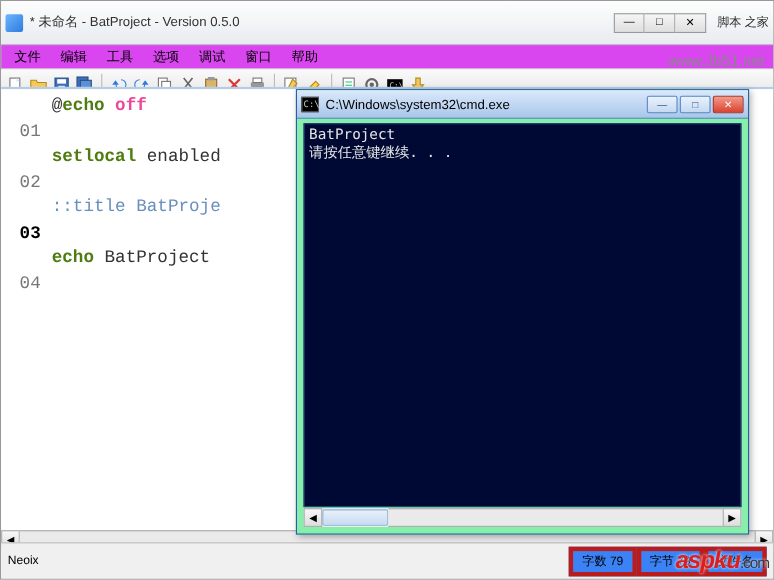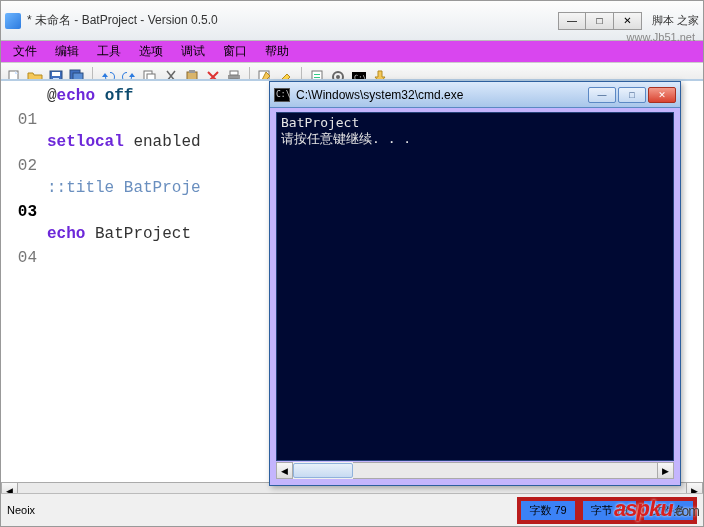--- a/index.html
+++ b/index.html
@@ -5,53 +5,53 @@
 * { box-sizing: border-box; margin: 0; padding: 0; }
 body { width: 704px; height: 527px; font-family: "Microsoft YaHei", sans-serif; font-size: 12px; background: #fff; position: relative; overflow: hidden; border: 1px solid #999; }
 
 .titlebar { height: 40px; background: linear-gradient(#fdfdfd,#e8ecf0); border-bottom: 1px solid #bbb; display: flex; align-items: center; padding: 0 4px; }
 .titlebar .ticon { width: 16px; height: 16px; background: linear-gradient(135deg,#6cb5ff,#2d7bdf); border-radius: 2px; margin-right: 6px; }
 .titlebar .title { flex: 1; color: #333; font-size: 12px; }
 .wbtns { display: flex; gap: 0; }
 .wbtn { width: 28px; height: 18px; background: linear-gradient(#f5f5f5,#dfdfdf); border: 1px solid #999; display: flex; align-items: center; justify-content: center; font-size: 10px; cursor: pointer; }
 .wbtn + .wbtn { border-left: 0; }
 .titlebar .brand { font-size: 11px; color: #333; margin-left: 10px; }
-.brandurl { position: absolute; right: 8px; top: 30px; font-size: 11px; color: #888; }
+.brandurl { position: absolute; right: 8px; top: 46px; font-size: 14px; color: #888; }
 
 .menubar { height: 22px; background: #d946ef; border-bottom: 1px solid #ccc; display: flex; align-items: center; padding: 0 4px; gap: 2px; }
 .menubar span { padding: 2px 8px; cursor: pointer; }
 
 .toolbar { height: 28px; background: linear-gradient(#fafafa,#e5e5e5); border-bottom: 1px solid #bbb; display: flex; align-items: center; padding: 0 4px; gap: 3px; }
 .tb { width: 18px; height: 18px; display: flex; align-items: center; justify-content: center; cursor: pointer; border-radius: 2px; }
 .tb svg { width: 16px; height: 16px; }
 .sep { width: 1px; height: 20px; background: #bbb; margin: 0 3px; }
 
 .editor { position: absolute; top: 78px; left: 0; right: 0; bottom: 26px; border-top: 2px solid #b5cde4; border-bottom: 1px solid #ccc; background: #fff; }
 .code { font-family: Consolas, "Courier New", monospace; font-size: 16px; line-height: 22px; padding: 4px 4px 4px 8px; white-space: pre; overflow: hidden; height: calc(100% - 17px); }
 .code .row { display: flex; }
 .code .ln { color: #777; width: 28px; text-align: right; margin-right: 10px; font-weight: normal; margin-top: 24px; }
 .code .ln.act { color: #000; font-weight: bold; }
-.code .kwblue { color: #6d28d9; font-weight: bold; }
-.code .kwgreen { color: #0c4a6e; font-weight: bold; }
+.code .kwblue { color: #4d7c0f; font-weight: bold; }
+.code .kwgreen { color: #ec4899; font-weight: bold; }
 .code .cmt { color: #6a8fbf; font-style: normal; }
 .code .txt { color: #333; }
 
 .hscroll { position: absolute; bottom: 0; left: 0; right: 0; height: 17px; background: #f0f0f0; display: flex; }
 .sarrow { width: 17px; height: 17px; background: linear-gradient(#f8f8f8,#ddd); border: 1px solid #aaa; display: flex; align-items: center; justify-content: center; font-size: 9px; }
 .strack { flex: 1; background: #eaeaea; border-top: 1px solid #aaa; border-bottom: 1px solid #aaa; }
 
 .statusbar { position: absolute; bottom: 0; left: 0; right: 0; height: 26px; background: #f0f0f0; border-top: 1px solid #bbb; display: flex; align-items: center; padding: 16px 6px; font-size: 11px; gap: 0; }
 .statusbar .cell { border: 4px solid #b91c1c; padding: 2px 8px; background: #3b82f6; }
 .statusbar .spacer { flex: 1; }
 
 .watermark { position: absolute; right: 4px; bottom: 4px; font-family: Arial, sans-serif; font-size: 22px; font-weight: bold; font-style: italic; color: #d91f1f; text-shadow: 0 0 3px #fff; letter-spacing: -1px; }
 .watermark .suf { color: #3a3a3a; font-size: 14px; font-style: normal; font-weight: normal; }
 
 
-.cmdwin { position: absolute; top: 80px; left: 268px; width: 412px; height: 405px; border: 1px solid #2d5f9e; background: #c4b5fd; box-shadow: 2px 2px 6px rgba(0,0,0,.3); }
+.cmdwin { position: absolute; top: 80px; left: 268px; width: 412px; height: 405px; border: 1px solid #2d5f9e; background: #86efac; box-shadow: 2px 2px 6px rgba(0,0,0,.3); }
 .cmdtitle { height: 26px; background: linear-gradient(#dbe9fb,#a8c6ea); display: flex; align-items: center; padding: 0 4px; border-bottom: 1px solid #5b88c4; }
 .cmdtitle .cicon { width: 16px; height: 14px; background: #000; border: 1px solid #555; margin-right: 6px; position: relative; }
 .cmdtitle .cicon::after { content: "C:\\"; color: #ccc; font-size: 8px; position: absolute; top: 1px; left: 1px; font-family: monospace; }
 .cmdtitle .ctxt { flex: 1; color: #000; font-size: 12px; }
 .cmdbtns { display: flex; gap: 2px; }
 .cmdbtn { width: 28px; height: 16px; border: 1px solid #5b88c4; border-radius: 2px; background: linear-gradient(#eaf2fc,#c5d9f2); display: flex; align-items: center; justify-content: center; font-size: 9px; color: #2a4d7f; cursor: pointer; }
 .cmdbtn.close { background: linear-gradient(#f39a8a,#d94330); color: #fff; border-color: #a73020; }
 .cmdbody { position: absolute; top: 30px; left: 6px; right: 6px; bottom: 24px; background: #000933; color: #e6e6e6; font-family: "NSimSun", Consolas, monospace; font-size: 13px; padding: 2px 4px; overflow: hidden; border: 1px solid #25437a; }
 .cmdbody .line { white-space: pre; }
 .cmdhscroll { position: absolute; bottom: 6px; left: 6px; right: 6px; height: 17px; background: #f0f0f0; display: flex; }

